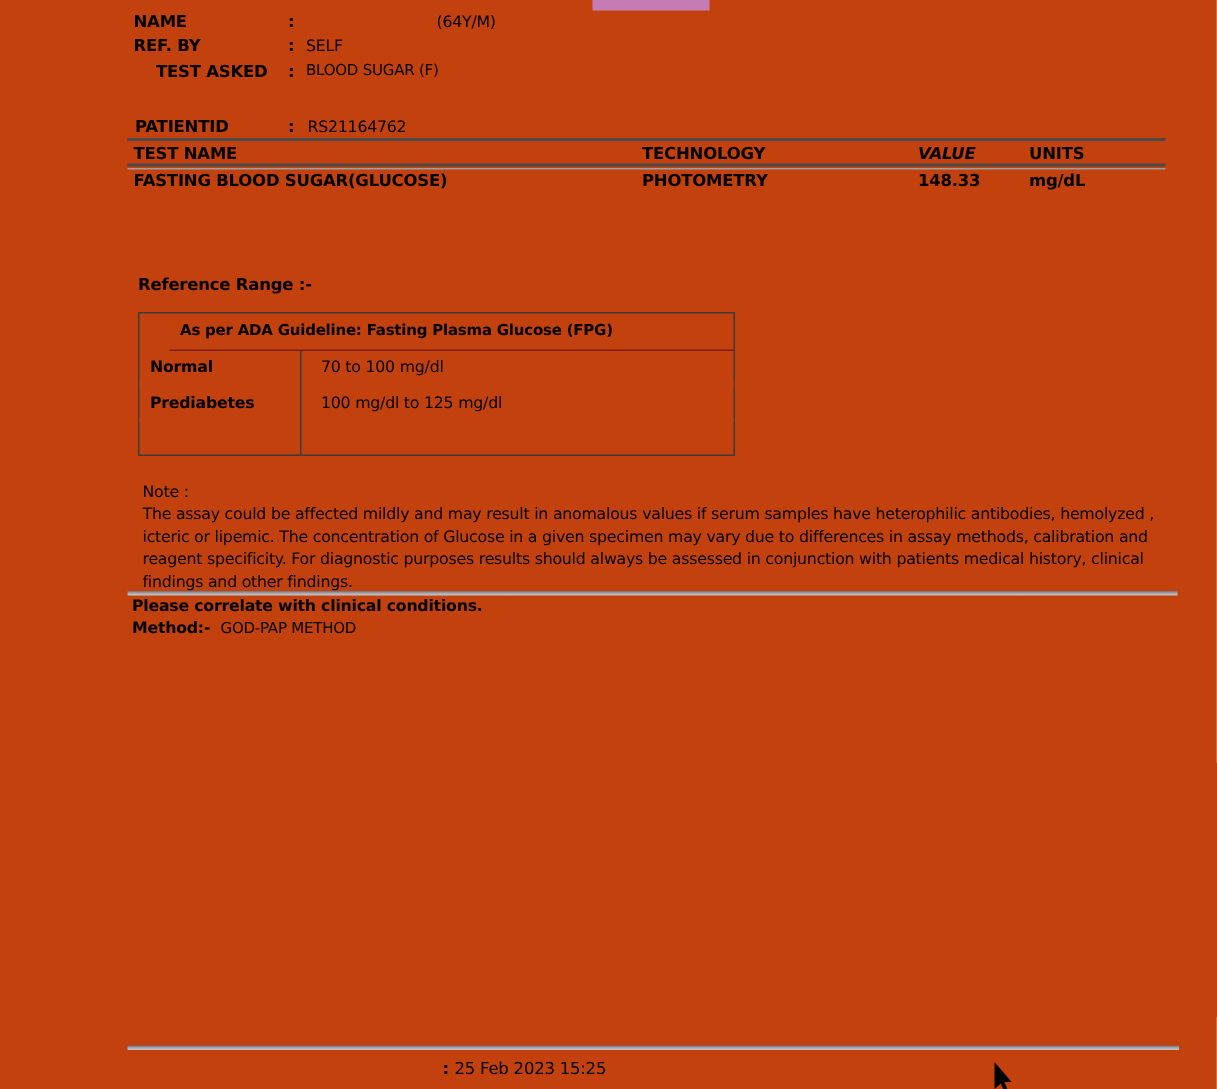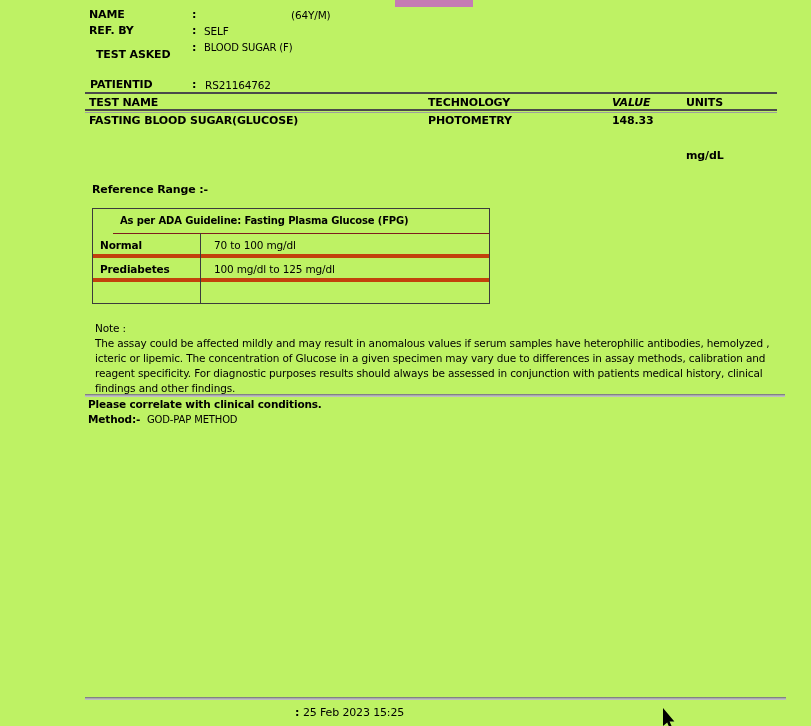--- a/index.html
+++ b/index.html
@@ -1,19 +1,19 @@
 <!DOCTYPE html>
 <html><head>
 <meta charset="utf-8">
 <style>
   html,body { margin:0; padding:0; }
   .page {
     position:relative;
     width:811px; height:726px;
-    background:#bef264;
+    background:#c2410c;
     overflow:hidden;
     font-family:"DejaVu Sans","Liberation Sans",sans-serif;
     color:#000;
     letter-spacing:-0.15px;
   }
   .abs { position:absolute; white-space:nowrap; }
   .b { font-weight:bold; }
   .fs11 { font-size:11px; }
   .fs105 { font-size:10.5px; }
   .fs10 { font-size:10px; }
@@ -49,42 +49,42 @@
   <div class="pink-bar"></div>
 
   <div class="abs b fs11" style="left:89px; top:8px;">NAME</div>
   <div class="abs b fs11" style="left:192px; top:8px;">:</div>
   <div class="abs fs105" style="left:291px; top:9px;">(64Y/M)</div>
 
   <div class="abs b fs11" style="left:89px; top:24px;">REF. BY</div>
   <div class="abs b fs11" style="left:192px; top:24px;">:</div>
   <div class="abs fs105" style="left:204px; top:25px;">SELF</div>
 
-  <div class="abs b fs11" style="left:96px; top:41px;margin-top:7px;">TEST ASKED</div>
+  <div class="abs b fs11" style="left:104px; top:41px;">TEST ASKED</div>
   <div class="abs b fs11" style="left:192px; top:41px;">:</div>
   <div class="abs fs10" style="left:204px; top:42px;">BLOOD SUGAR (F)</div>
 
   <div class="abs b fs11" style="left:90px; top:78px;">PATIENTID</div>
   <div class="abs b fs11" style="left:192px; top:78px;">:</div>
   <div class="abs fs105" style="left:205px; top:79px;">RS21164762</div>
 
   <div class="rule" style="left:85px; top:92px; width:692px;"></div>
 
   <div class="abs b fs11" style="left:89px;  top:96px;">TEST NAME</div>
   <div class="abs b fs11" style="left:428px; top:96px;">TECHNOLOGY</div>
   <div class="abs b fs11" style="left:612px; top:96px;font-style:italic;">VALUE</div>
   <div class="abs b fs11" style="left:686px; top:96px;">UNITS</div>
 
   <div class="rule" style="left:85px; top:109px; width:692px;"></div>
   <div class="rule-light" style="left:85px; top:112px; width:692px;"></div>
 
   <div class="abs b fs11" style="left:89px;  top:114px;">FASTING BLOOD SUGAR(GLUCOSE)</div>
   <div class="abs b fs11" style="left:428px; top:114px;">PHOTOMETRY</div>
   <div class="abs b fs11" style="left:612px; top:114px;">148.33</div>
-  <div class="abs b fs11" style="left:686px; top:114px;margin-top:35px;">mg/dL</div>
+  <div class="abs b fs11" style="left:686px; top:114px;">mg/dL</div>
 
   <div class="abs b fs11" style="left:92px; top:183px;">Reference Range :-</div>
 
   <div class="ref-table">
     <div class="ref-header">As per ADA Guideline: Fasting Plasma Glucose (FPG)</div>
     <div class="ref-row">
       <span class="lbl">Normal</span>
       <span class="val">70 to 100 mg/dl</span>
     </div>
     <div class="ref-row">

